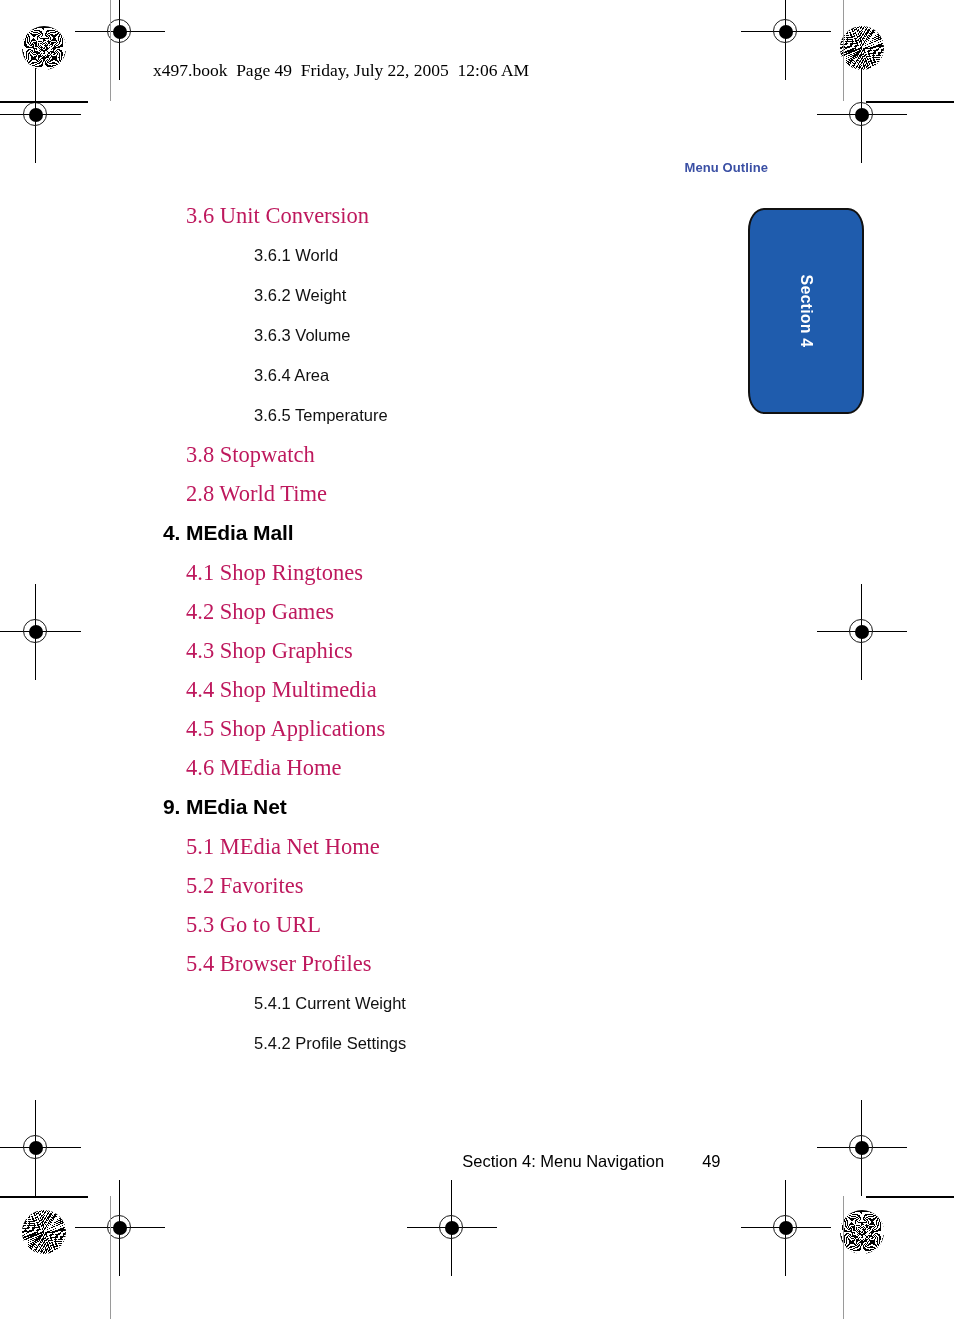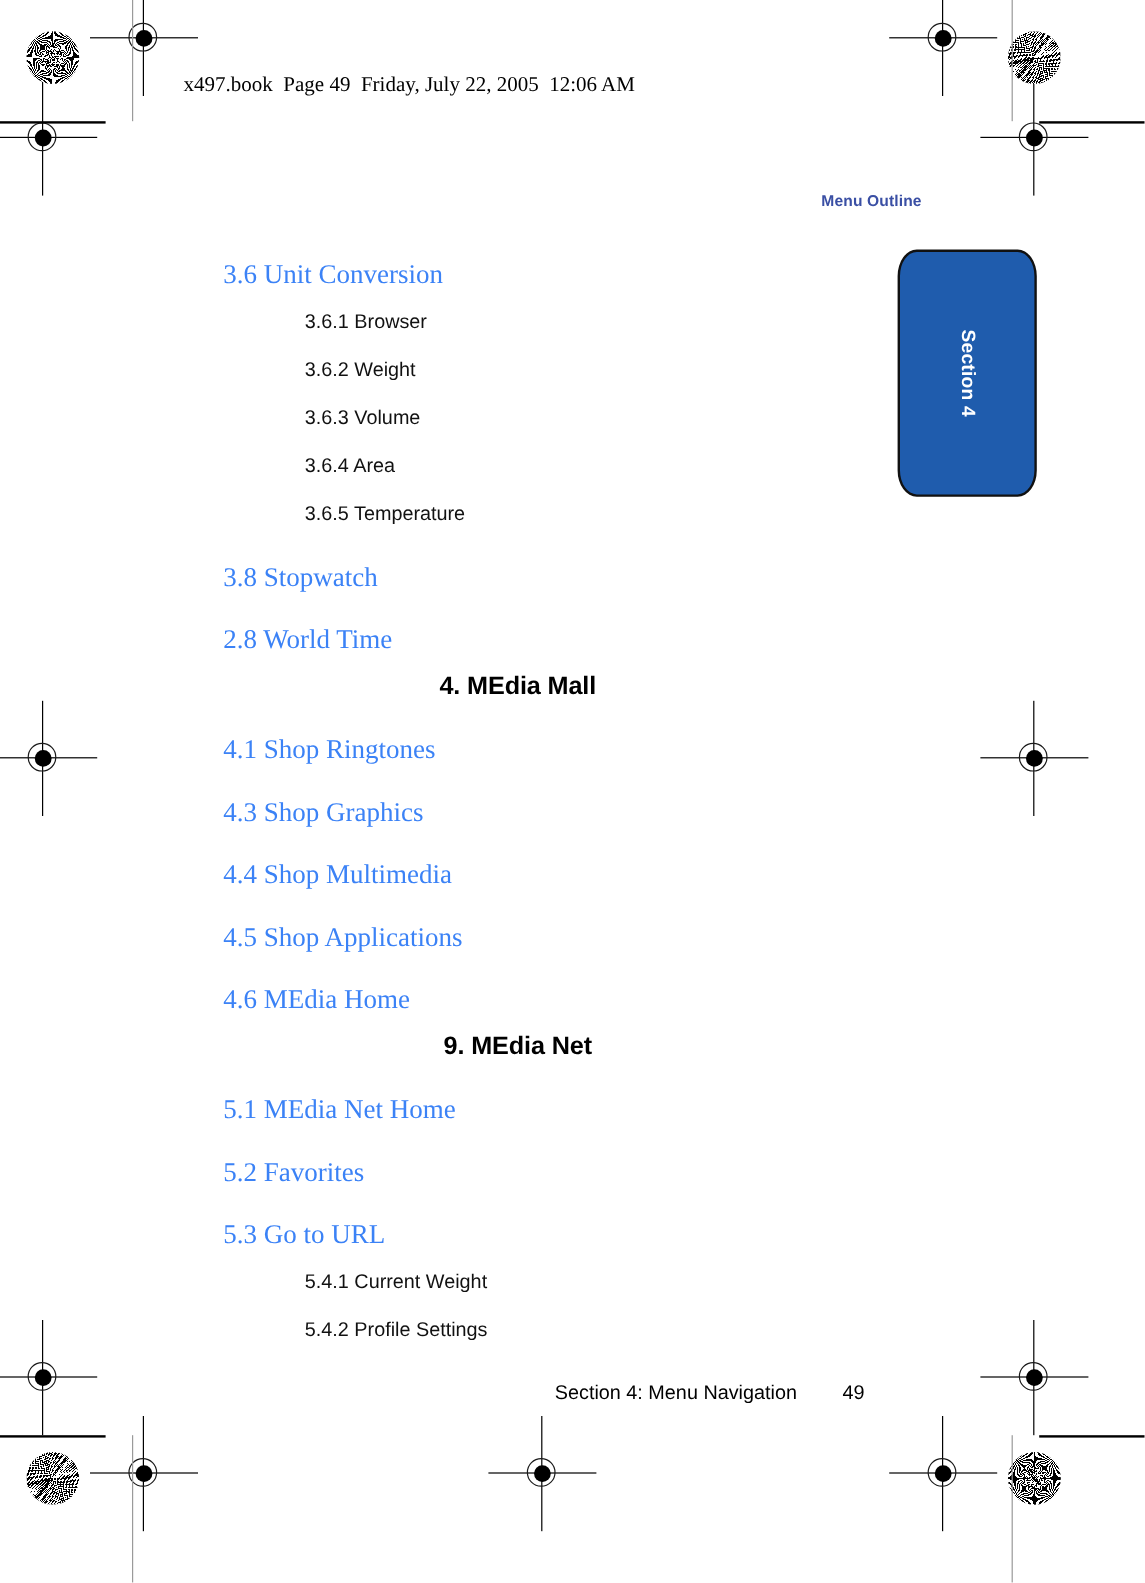--- a/index.html
+++ b/index.html
@@ -150,29 +150,27 @@
     white-space: pre;
   }
   .lvl1 {
     margin-left: 163px;
     font-family: "Liberation Sans", sans-serif;
     font-weight: bold;
     font-size: 21px;
     line-height: 40px;
     letter-spacing: -0.1px;
     color: #000;
-    text-align: center;
   }
   .lvl2 {
     margin-left: 186px;
     font-family: "Liberation Serif", serif;
     font-size: 22.5px;
     line-height: 39px;
-    color: #3b82f6;
-    margin-top: 13px;
+    color: #be185d;
   }
   .lvl3 {
     margin-left: 254px;
     font-family: "Liberation Sans", sans-serif;
     font-weight: 300;
     font-size: 16.5px;
     line-height: 40px;
     color: #111;
   }
 
@@ -283,37 +281,39 @@
   <div class="file-line">x497.book  Page 49  Friday, July 22, 2005  12:06 AM</div>
 
   <div class="running-head">Menu Outline</div>
 
   <div class="section-tab" style="background: rgb(31, 92, 173);">
     <span class="tab-label" style="color: rgb(255, 255, 255);">Section 4</span>
   </div>
 
   <div class="outline" id="outline-root">
       <div class="entry lvl2">3.6 Unit Conversion</div>
-      <div class="entry lvl3">3.6.1 Browser</div>
+      <div class="entry lvl3">3.6.1 World</div>
       <div class="entry lvl3">3.6.2 Weight</div>
       <div class="entry lvl3">3.6.3 Volume</div>
       <div class="entry lvl3">3.6.4 Area</div>
       <div class="entry lvl3">3.6.5 Temperature</div>
       <div class="entry lvl2">3.8 Stopwatch</div>
       <div class="entry lvl2">2.8 World Time</div>
       <div class="entry lvl1">4. MEdia Mall</div>
       <div class="entry lvl2">4.1 Shop Ringtones</div>
+      <div class="entry lvl2">4.2 Shop Games</div>
       <div class="entry lvl2">4.3 Shop Graphics</div>
       <div class="entry lvl2">4.4 Shop Multimedia</div>
       <div class="entry lvl2">4.5 Shop Applications</div>
       <div class="entry lvl2">4.6 MEdia Home</div>
       <div class="entry lvl1">9. MEdia Net</div>
       <div class="entry lvl2">5.1 MEdia Net Home</div>
       <div class="entry lvl2">5.2 Favorites</div>
       <div class="entry lvl2">5.3 Go to URL</div>
+      <div class="entry lvl2">5.4 Browser Profiles</div>
       <div class="entry lvl3">5.4.1 Current Weight</div>
       <div class="entry lvl3">5.4.2 Profile Settings</div>
     </div>
 
   <div class="footer">
     <span>Section 4: Menu Navigation</span><span class="pageno">49</span>
   </div>
 
 </div>
 

